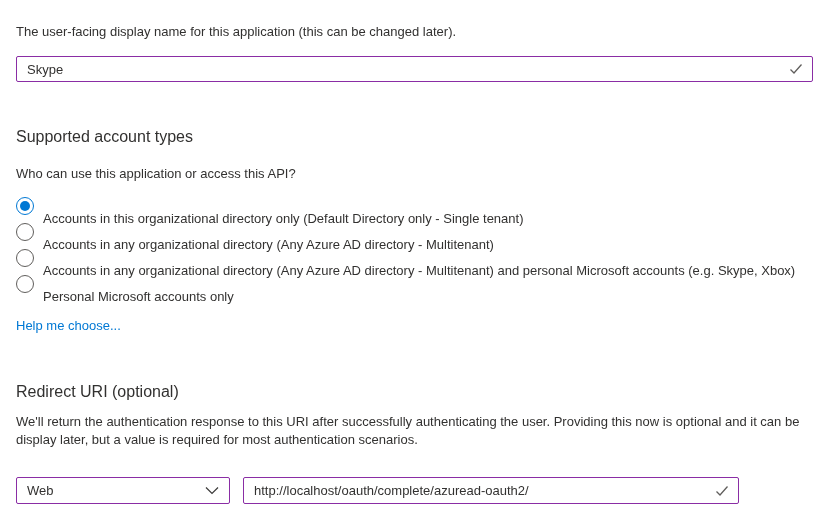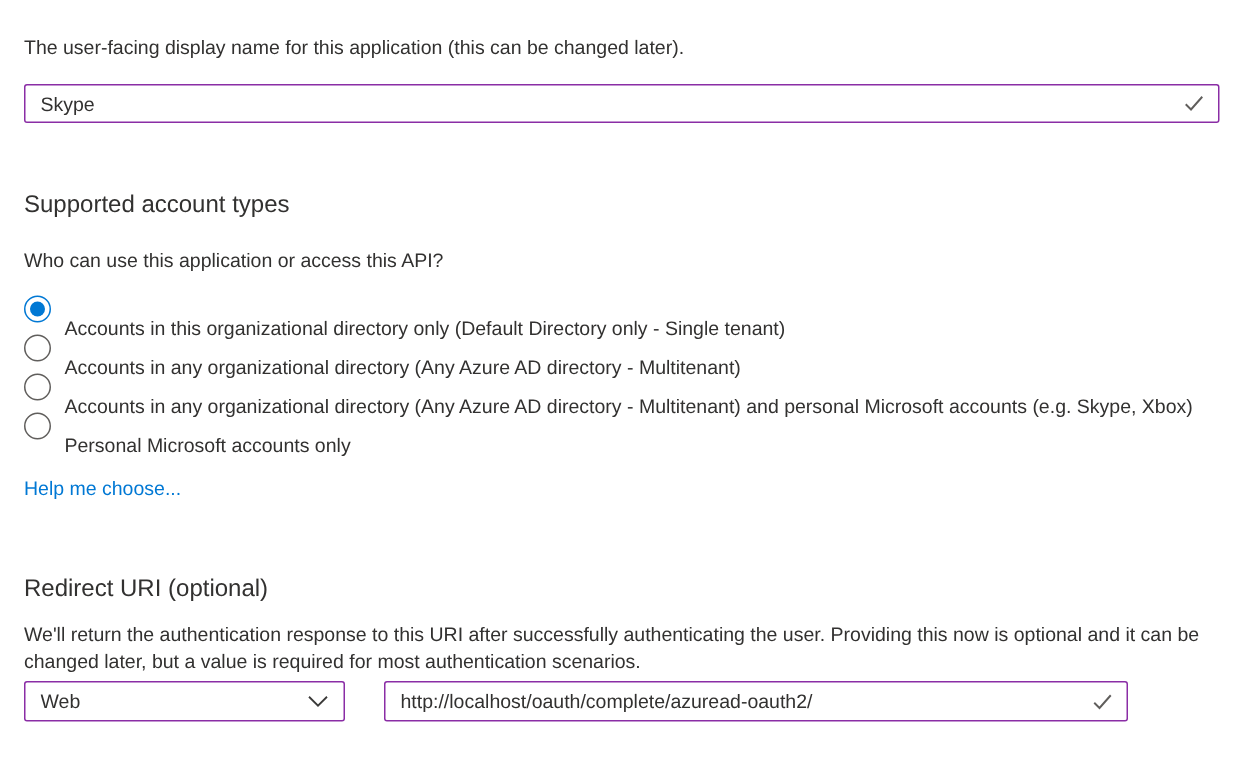--- a/index.html
+++ b/index.html
@@ -89,24 +89,23 @@
     font-size: 13px;
     color: #0078d4;
     text-decoration: none;
     cursor: pointer;
   }
 
   .section-3 { margin-top: 47px; }
   .description { margin-top: 11px; width: 797px; }
 
   .uri-row {
-    margin-top: 4px;
+    margin-top: 28px;
     display: flex;
     align-items: center;
-    gap: 13px;
   }
   .dropdown {
     width: 214px;
     height: 27px;
     border: 1px solid #8a2da5;
     border-radius: 2px;
     background: #ffffff;
     display: flex;
     align-items: center;
     padding: 0 10px;
@@ -159,21 +158,21 @@
         <span class="radio"></span>
         <span class="radio-label">Personal Microsoft accounts only</span>
       </div>
     </div>
 
     <a class="help-link">Help me choose...</a>
   </div>
 
   <div class="section-3">
     <h2 class="section-title">Redirect URI (optional)</h2>
-    <p class="description">We'll return the authentication response to this URI after successfully authenticating the user. Providing this now is optional and it can be changed later, but a value is required for most authentication scenarios.</p>
+    <p class="description">We'll return the authentication response to this URI after successfully authenticating the user. Providing this now is optional and it can be display later, but a value is required for most authentication scenarios.</p>
 
     <div class="uri-row">
       <div class="dropdown">
         <span class="field-value">Web</span>
         <span class="chevron">
           <svg width="14" height="9" viewBox="0 0 14 9" fill="none">
             <path d="M1 1.5 L7 7.5 L13 1.5" stroke="#3b3a39" stroke-width="1.2" fill="none"></path>
           </svg>
         </span>
       </div>

